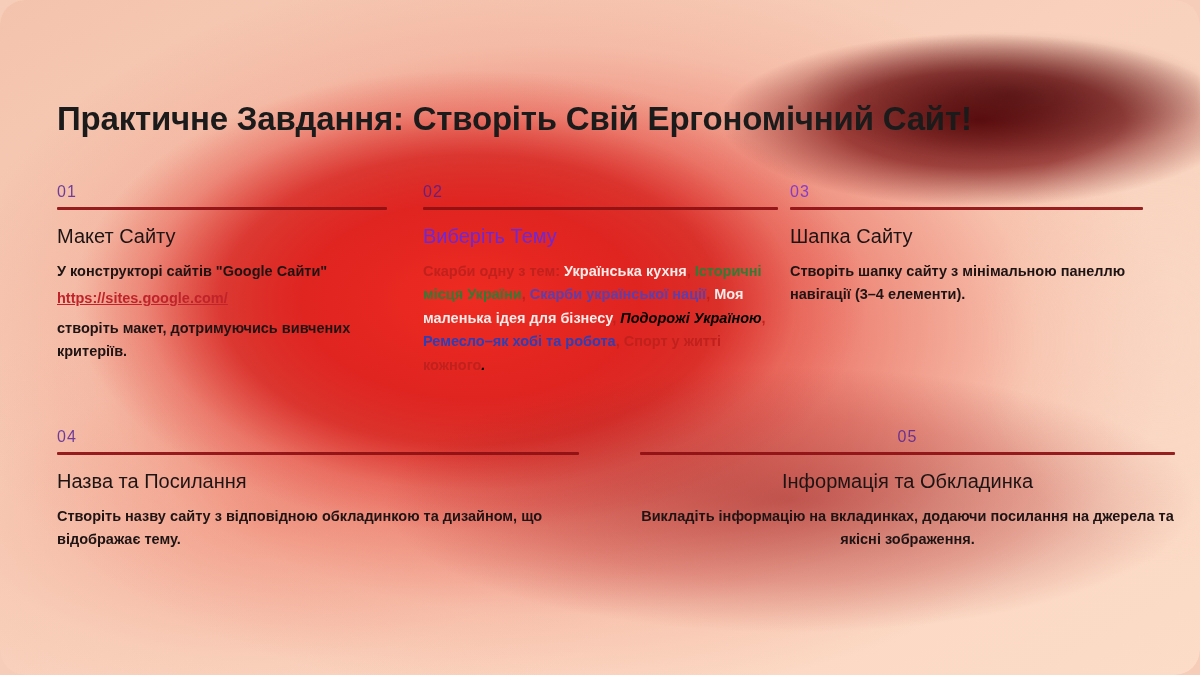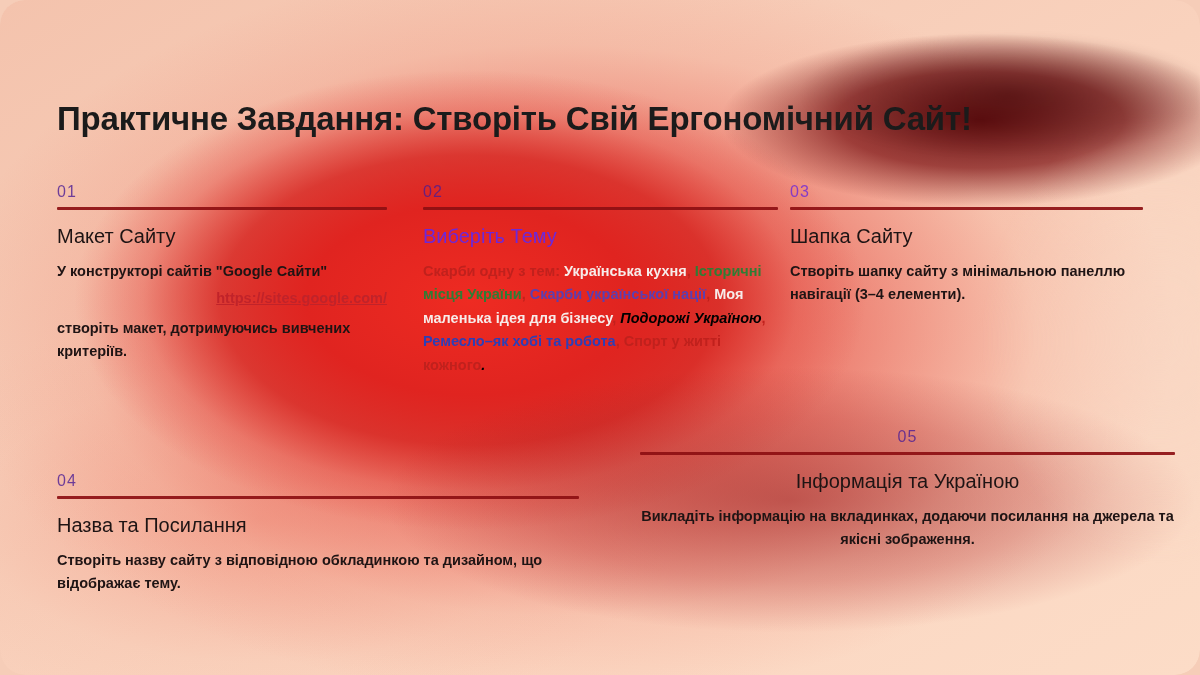--- a/index.html
+++ b/index.html
@@ -56,21 +56,21 @@
   }
   .head {
     font-size:20px; font-weight:400; color:#1e1414;
     margin-bottom:12px; line-height:1.2;
   }
   .body {
     font-size:14.5px; font-weight:700; color:#1f1414;
     line-height:1.62;
   }
   .body .link {
-    display:block; text-align:right;
+    display:block; text-align:left;
     color:#c0232a; text-decoration:underline;
     font-weight:700; margin:4px 0 6px 0;
   }
 
   
   .t-dim   { color:#6d28d9; }
   .t-white { color:#f7ecea; }
   .t-green { color:#2f7d35; }
   .t-purple{ color:#5b3fb0; }
   .t-blue  { color:#2c3fb8; }
@@ -108,27 +108,27 @@
     </div>
   </div>
 
   <div class="cell" style="left:790px; top:183px; width:353px;">
     <div class="num t-dim">03</div>
     <div class="rule"></div>
     <div class="head">Шапка Сайту</div>
     <div class="body">Створіть шапку сайту з мінімальною панеллю навігації (3–4 елементи).</div>
   </div>
 
-  <div class="cell" style="left:57px; top:428px; width:522px;margin-top:44px;">
+  <div class="cell" style="left:57px; top:428px; width:522px;">
     <div class="num">04</div>
     <div class="rule"></div>
     <div class="head">Назва та Посилання</div>
     <div class="body">Створіть назву сайту з відповідною обкладинкою та дизайном, що відображає тему.</div>
   </div>
 
   <div class="cell" style="left:640px; top:428px; width:535px;text-align:center;">
     <div class="num">05</div>
     <div class="rule"></div>
-    <div class="head">Інформація та Україною</div>
+    <div class="head">Інформація та Обкладинка</div>
     <div class="body">Викладіть інформацію на вкладинках, додаючи посилання на джерела та якісні зображення.</div>
   </div>
 
 </div>
 
 </body></html>

